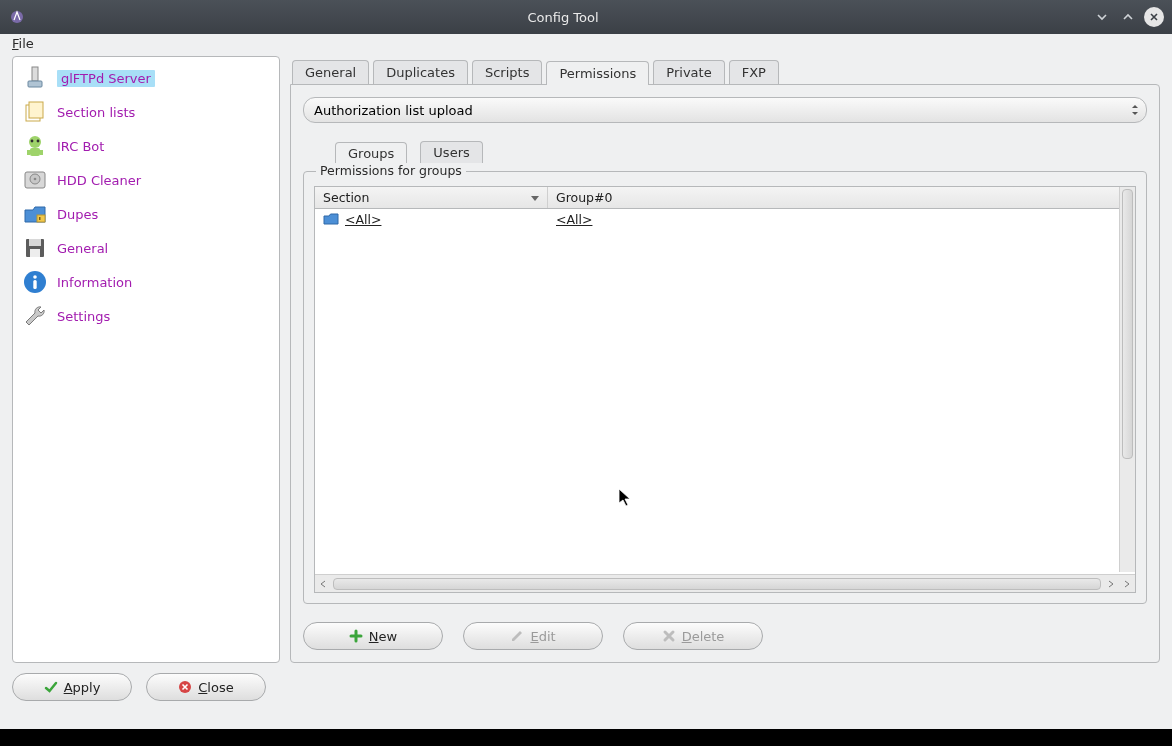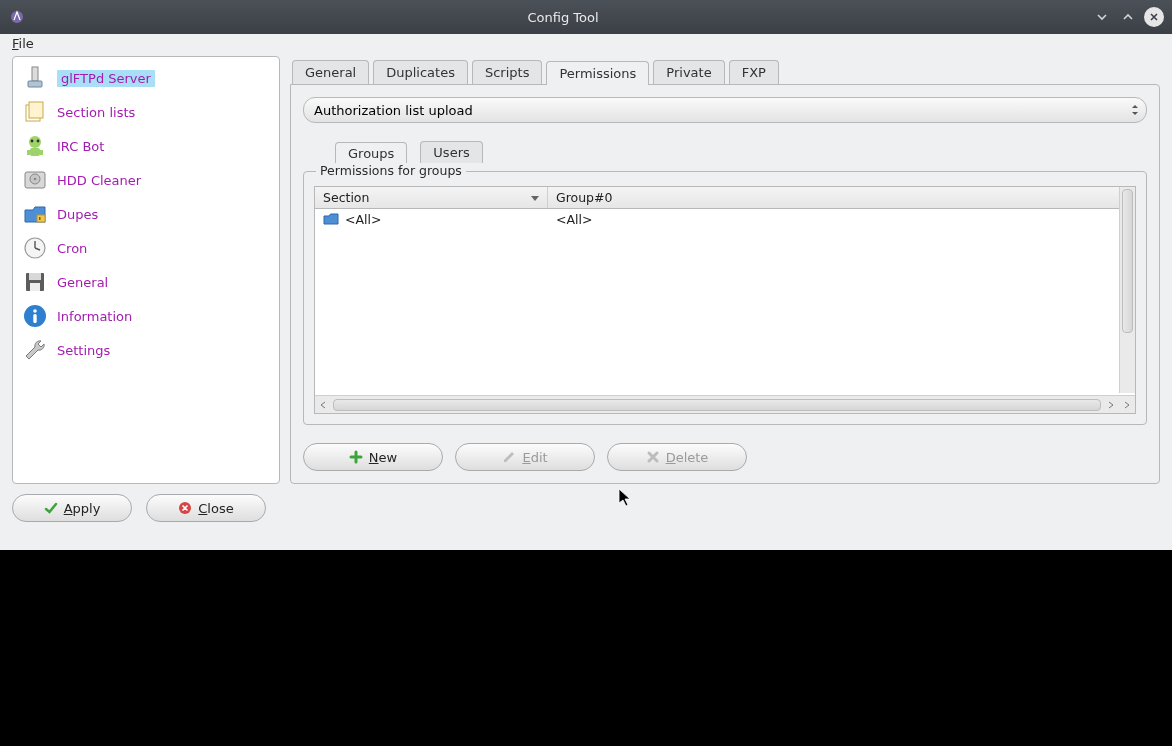--- a/index.html
+++ b/index.html
@@ -1,17 +1,17 @@
 <!DOCTYPE html>
 <html><head>
 <meta charset="utf-8">
 <style>
   * { box-sizing: border-box; }
   html, body { margin: 0; padding: 0; width: 1172px; height: 746px; font-family: "DejaVu Sans", "Liberation Sans", Arial, sans-serif; font-size: 13px; background: #000; }
-  .window { position: relative; width: 1172px; height: 550px; background: #eff0f1; }
+  .window { position: relative; width: 1172px; height: 729px; background: #eff0f1; }
   
   .titlebar { height: 34px; background: linear-gradient(to bottom, #4b5158, #3b4046); display: flex; align-items: center; padding: 0 8px; color: #e6e6e6; }
   .titlebar .app-icon { width: 18px; height: 18px; margin-right: 8px; display:flex; align-items:center; justify-content:center; }
   .titlebar .title { flex: 1; text-align: center; color: #eaeaea; font-size: 13px; }
   .titlebar .win-controls { display: flex; gap: 6px; }
   .titlebar .win-btn { width: 20px; height: 20px; display:flex; align-items:center; justify-content:center; cursor:pointer; }
   .titlebar .win-btn.close { background: #e6e6e6; border-radius: 50%; }
   
   .menubar { height: 22px; padding: 2px 10px 0 10px; color: #2a2a2a; }
   .menu-item { display:inline-block; padding: 0 2px; cursor:pointer; }
@@ -42,29 +42,29 @@
   
   .groupbox { border:1px solid #b6b8ba; border-radius:4px; padding: 14px 10px 10px 10px; position:relative; flex:1; display:flex; flex-direction:column; }
   .groupbox .legend { position:absolute; top:-9px; left:12px; background:#eff0f1; padding:0 4px; font-size:12.5px; color:#2a2a2a; }
   
   .table-wrap { background:#fff; border:1px solid #b6b8ba; flex:1; display:flex; flex-direction:column; position:relative; }
   .thead { display:flex; background:linear-gradient(to bottom,#f4f4f4,#e6e6e6); border-bottom:1px solid #b6b8ba; height:22px; }
   .th { padding: 3px 8px; border-right:1px solid #cfcfcf; font-size:12.5px; color:#222; position:relative; }
   .th.sort::after { content:""; position:absolute; right:8px; top:9px; border-left:4px solid transparent; border-right:4px solid transparent; border-top:5px solid #666; }
   .tbody { flex:1; overflow:hidden; }
   .trow { display:flex; height:20px; align-items:center; }
-  .td { padding: 0 8px; font-size:12.5px; color:#222; display:flex; align-items:center; gap:6px; }
+  .td { padding: 0 8px; font-size:12.5px; color:#222; display:flex; align-items:center; gap:6px;text-decoration:underline; }
   .vscroll { position:absolute; right:0; top:0; bottom:20px; width:16px; background:#eaeaea; border-left:1px solid #cfcfcf; }
   .vscroll .thumb { position:absolute; left:2px; right:2px; top:2px; height:70%; background:linear-gradient(to right,#e9e9e9,#d6d6d6); border:1px solid #bdbdbd; border-radius:4px; }
   .hscroll { height:18px; background:#eaeaea; border-top:1px solid #cfcfcf; display:flex; align-items:center; position:relative; }
   .hscroll .arrow { width:16px; height:16px; display:flex; align-items:center; justify-content:center; color:#666; cursor:pointer; }
   .hscroll .track { flex:1; height:12px; position:relative; }
   .hscroll .hthumb { position:absolute; left:2px; right:2px; top:0; bottom:0; background:linear-gradient(to bottom,#e9e9e9,#d6d6d6); border:1px solid #bdbdbd; border-radius:4px; }
   
-  .action-row { display:flex; gap:12px; padding-top:10px; }
+  .action-row { display:flex; gap:20px; padding-top:10px; }
   .btn { width:140px; height:28px; border:1px solid #a8aaac; border-radius:14px; background:linear-gradient(to bottom,#fcfcfc,#dedede); display:flex; align-items:center; justify-content:center; gap:6px; cursor:pointer; color:#232323; }
   .btn.disabled { color:#9a9a9a; cursor:default; }
   .btn .mn { text-decoration: underline; }
   
   .footer { height: 44px; padding-top:10px; display:flex; gap:14px; }
   .footer .btn { width:120px; }
   
   svg { display:block; }
   
   .cursor-mark { position:absolute; left:618px; top:488px; pointer-events:none; }
@@ -160,29 +160,20 @@
           <span class="ico">
             <svg width="26" height="26" viewBox="0 0 26 26">
                 <path d="M3 9 h8 l2 -3 h10 v15 h-20 z" fill="#4c8fd6" stroke="#2f69a8"></path>
                 <rect x="15" y="14" width="8" height="7" fill="#f1c84b" stroke="#b89530"></rect>
                 <rect x="17" y="16" width="1.5" height="3" fill="#7a5a16"></rect>
               </svg>
           </span>
           <span class="label">Dupes</span>
         </div>
 
-        <div class="side-item">
-          <span class="ico">
-            <svg width="26" height="26" viewBox="0 0 26 26">
-                <circle cx="13" cy="13" r="10" fill="#f4f4f4" stroke="#9a9a9a" stroke-width="1.2"></circle>
-                <path d="M13 13 L13 6 M13 13 L18 15" stroke="#555" stroke-width="1.4"></path>
-              </svg>
-          </span>
-          <span class="label">Cron</span>
-        </div>
 
         <div class="side-item">
           <span class="ico">
             <svg width="26" height="26" viewBox="0 0 26 26">
                 <rect x="4" y="4" width="18" height="18" rx="1" fill="#5c5c5c"></rect>
                 <rect x="7" y="4" width="12" height="7" fill="#d8d8d8"></rect>
                 <rect x="8" y="14" width="10" height="8" fill="#ededed"></rect>
               </svg>
           </span>
           <span class="label">General</span>

